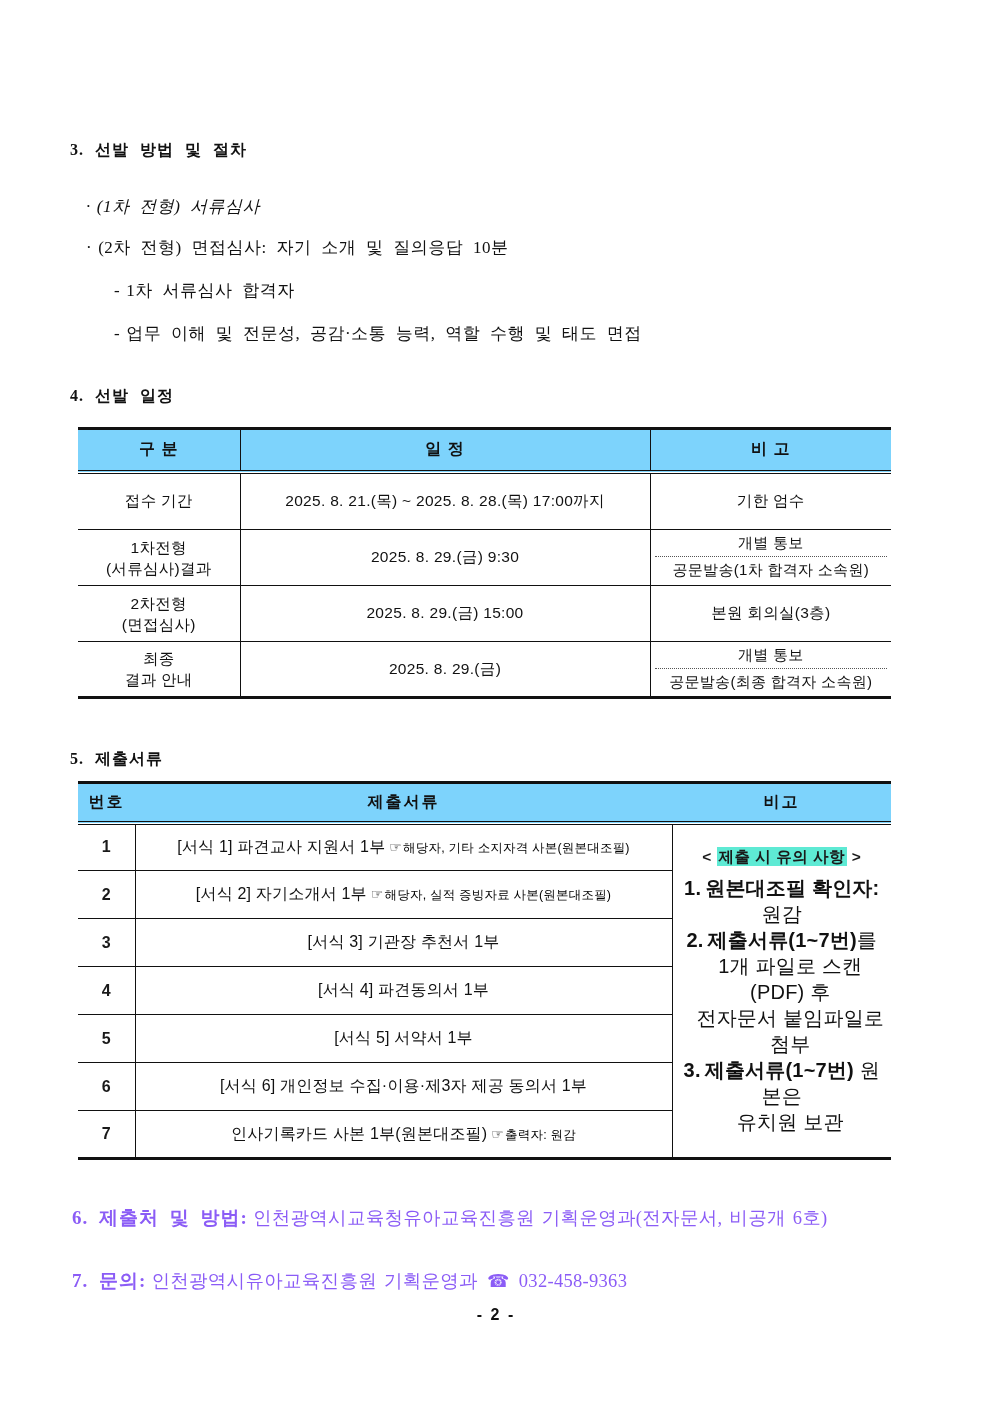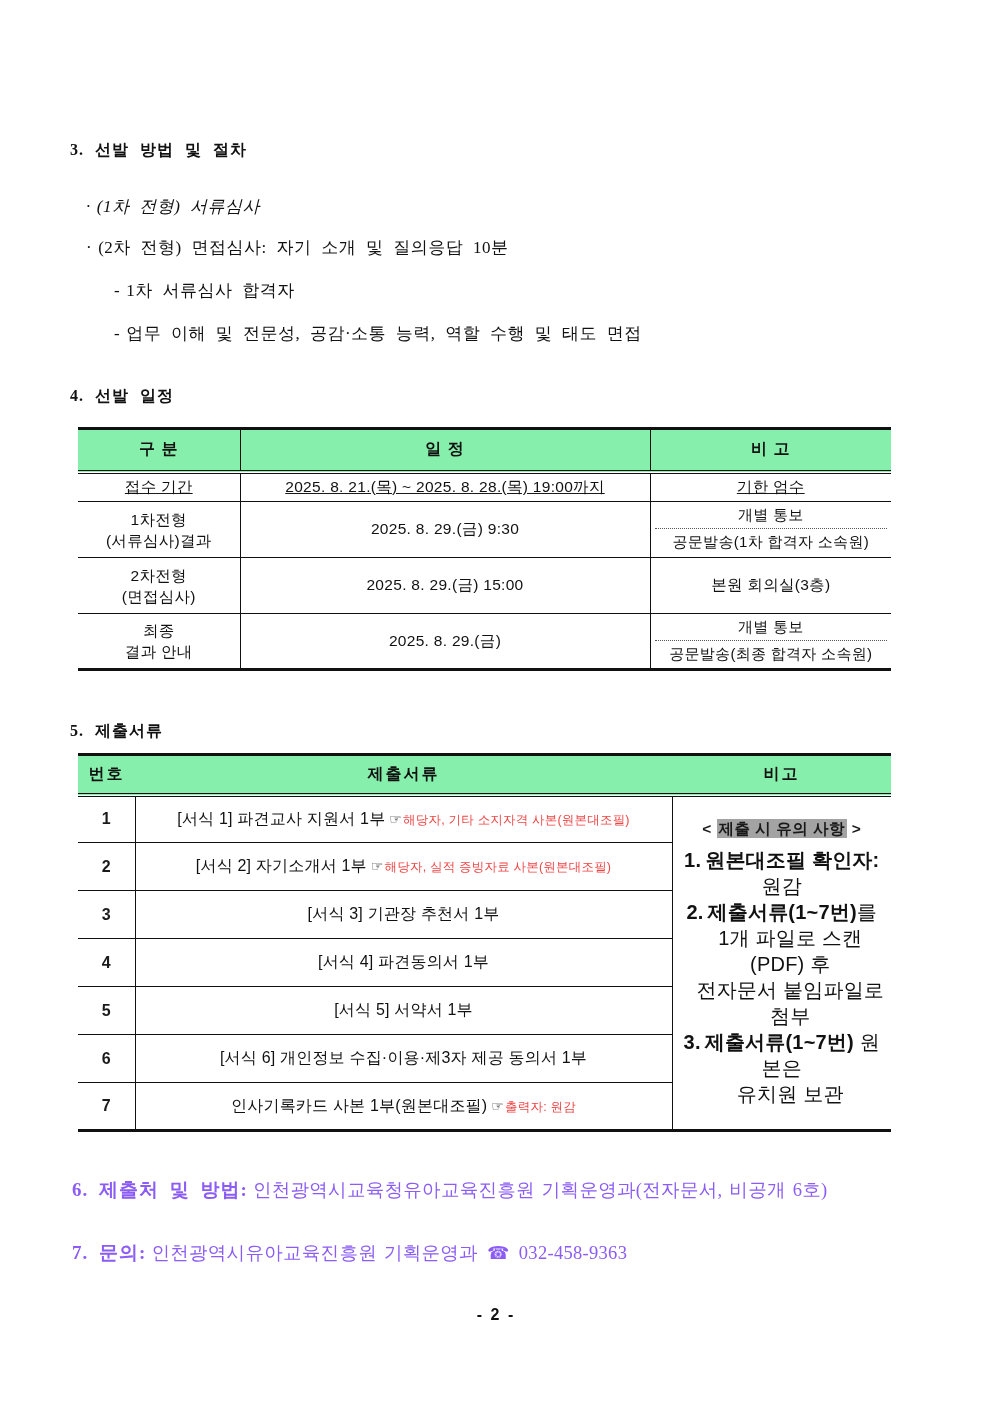--- a/index.html
+++ b/index.html
@@ -39,63 +39,63 @@
   table.tbl {
     border-collapse: collapse;
     table-layout: fixed;
     margin-left: 8px;
     font-family: "Liberation Sans", "DejaVu Sans", sans-serif;
     border-top: 3px solid #111;
     border-bottom: 3px solid #111;
   }
   table.tbl th, table.tbl td { padding: 0 4px; text-align: center; vertical-align: middle; }
   tr.head-row th {
-    background: #86efac;
+    background: #7dd3fc;
     font-size: 16px;
     font-weight: bold;
     letter-spacing: 1px;
     border-bottom: 4px double #111;
     color: #111;
   }
 
   
   table.schedule { width: 813px; margin-top: 17px; }
   table.schedule col.c1 { width: 162px; }
   table.schedule col.c2 { width: 410px; }
   table.schedule col.c3 { width: 241px; }
   table.schedule tr.head-row th { height: 43px; }
   table.schedule td { font-size: 15.5px; color: #111; letter-spacing: 0.3px; }
   table.schedule td + td { border-left: 1px solid #111; }
   table.schedule th + th { border-left: 1px solid #111; }
   table.schedule tbody tr + tr td { border-top: 1px solid #111; }
-  table.schedule tr.r1 { height: 30px; text-decoration: underline; }
+  table.schedule tr.r1 { height: 58px; }
   table.schedule tr.r2 { height: 56px; }
   .blue-date { color: #2222cc; }
   td.split-cell { padding: 0; }
   .split-top { border-bottom: 1px dotted #555; padding: 3px 2px; font-size: 15px; }
   .split-bottom { padding: 4px 2px; font-size: 15px; }
   .two-line { line-height: 21px; }
 
   
   table.docs { width: 813px; margin-top: 8px; }
   table.docs col.c1 { width: 57px; }
   table.docs col.c2 { width: 537px; }
   table.docs col.c3 { width: 219px; }
   table.docs tr.head-row th { height: 40px; letter-spacing: 2px; }
   table.docs tbody tr { height: 48px; }
   table.docs tbody tr + tr td.num-cell,
   table.docs tbody tr + tr td.doc-cell { border-top: 1px solid #111; }
   td.num-cell { font-weight: bold; font-size: 16px; border-right: 1px solid #111; }
   td.doc-cell { text-align: left; padding-left: 10px; font-size: 16px; letter-spacing: 0.2px; color: #111; }
   td.remark-cell { border-left: 1px solid #111; vertical-align: middle; text-align: left; padding: 6px 2px 6px 8px; }
-  .doc-note { font-size: 12.5px; color: #ef4444; }
+  .doc-note { font-size: 12.5px; color: #000000; }
   .pointer-glyph { font-size: 14px; margin: 0 1px 0 4px; }
 
   .note-title { text-align: center; font-size: 15.5px; font-weight: bold; margin-bottom: 7px; letter-spacing: 0.5px; }
-  .note-hl { background: #a3a3a3; padding: 1px 2px; }
+  .note-hl { background: #5eead4; padding: 1px 2px; }
   .note-line { font-size: 20px; line-height: 26px; letter-spacing: 0.2px; color: #111; }
   .note-line .n-num { font-weight: bold; margin-right: 4px; }
   .note-line .n-bold { font-weight: bold; }
   .note-cont { padding-left: 17px; }
 
   
   .bottom-line { font-size: 19px; line-height: 28px; letter-spacing: 0.3px; color: #8b5cf6; }
   .sec6 { margin-top: 44px; margin-left: 2px; }
   .sec7 { margin-top: 35px; margin-left: 2px; }
   .bottom-label { font-weight: bold; letter-spacing: 1px; word-spacing: 5px; }
@@ -145,21 +145,21 @@
     <thead>
       <tr class="head-row">
         <th>구 분</th>
         <th>일 정</th>
         <th>비 고</th>
       </tr>
     </thead>
     <tbody>
       <tr class="r1">
         <td>접수 기간</td>
-        <td class="blue-date">2025. 8. 21.(목) ~ 2025. 8. 28.(목) 19:00까지</td>
+        <td class="blue-date">2025. 8. 21.(목) ~ 2025. 8. 28.(목) 17:00까지</td>
         <td>기한 엄수</td>
       </tr>
       <tr class="r2">
         <td class="two-line">
           <div>1차전형</div>
           <div>(서류심사)결과</div>
         </td>
         <td class="blue-date">2025. 8. 29.(금) 9:30</td>
         <td class="split-cell">
           <div class="split-top">개별 통보</div>

